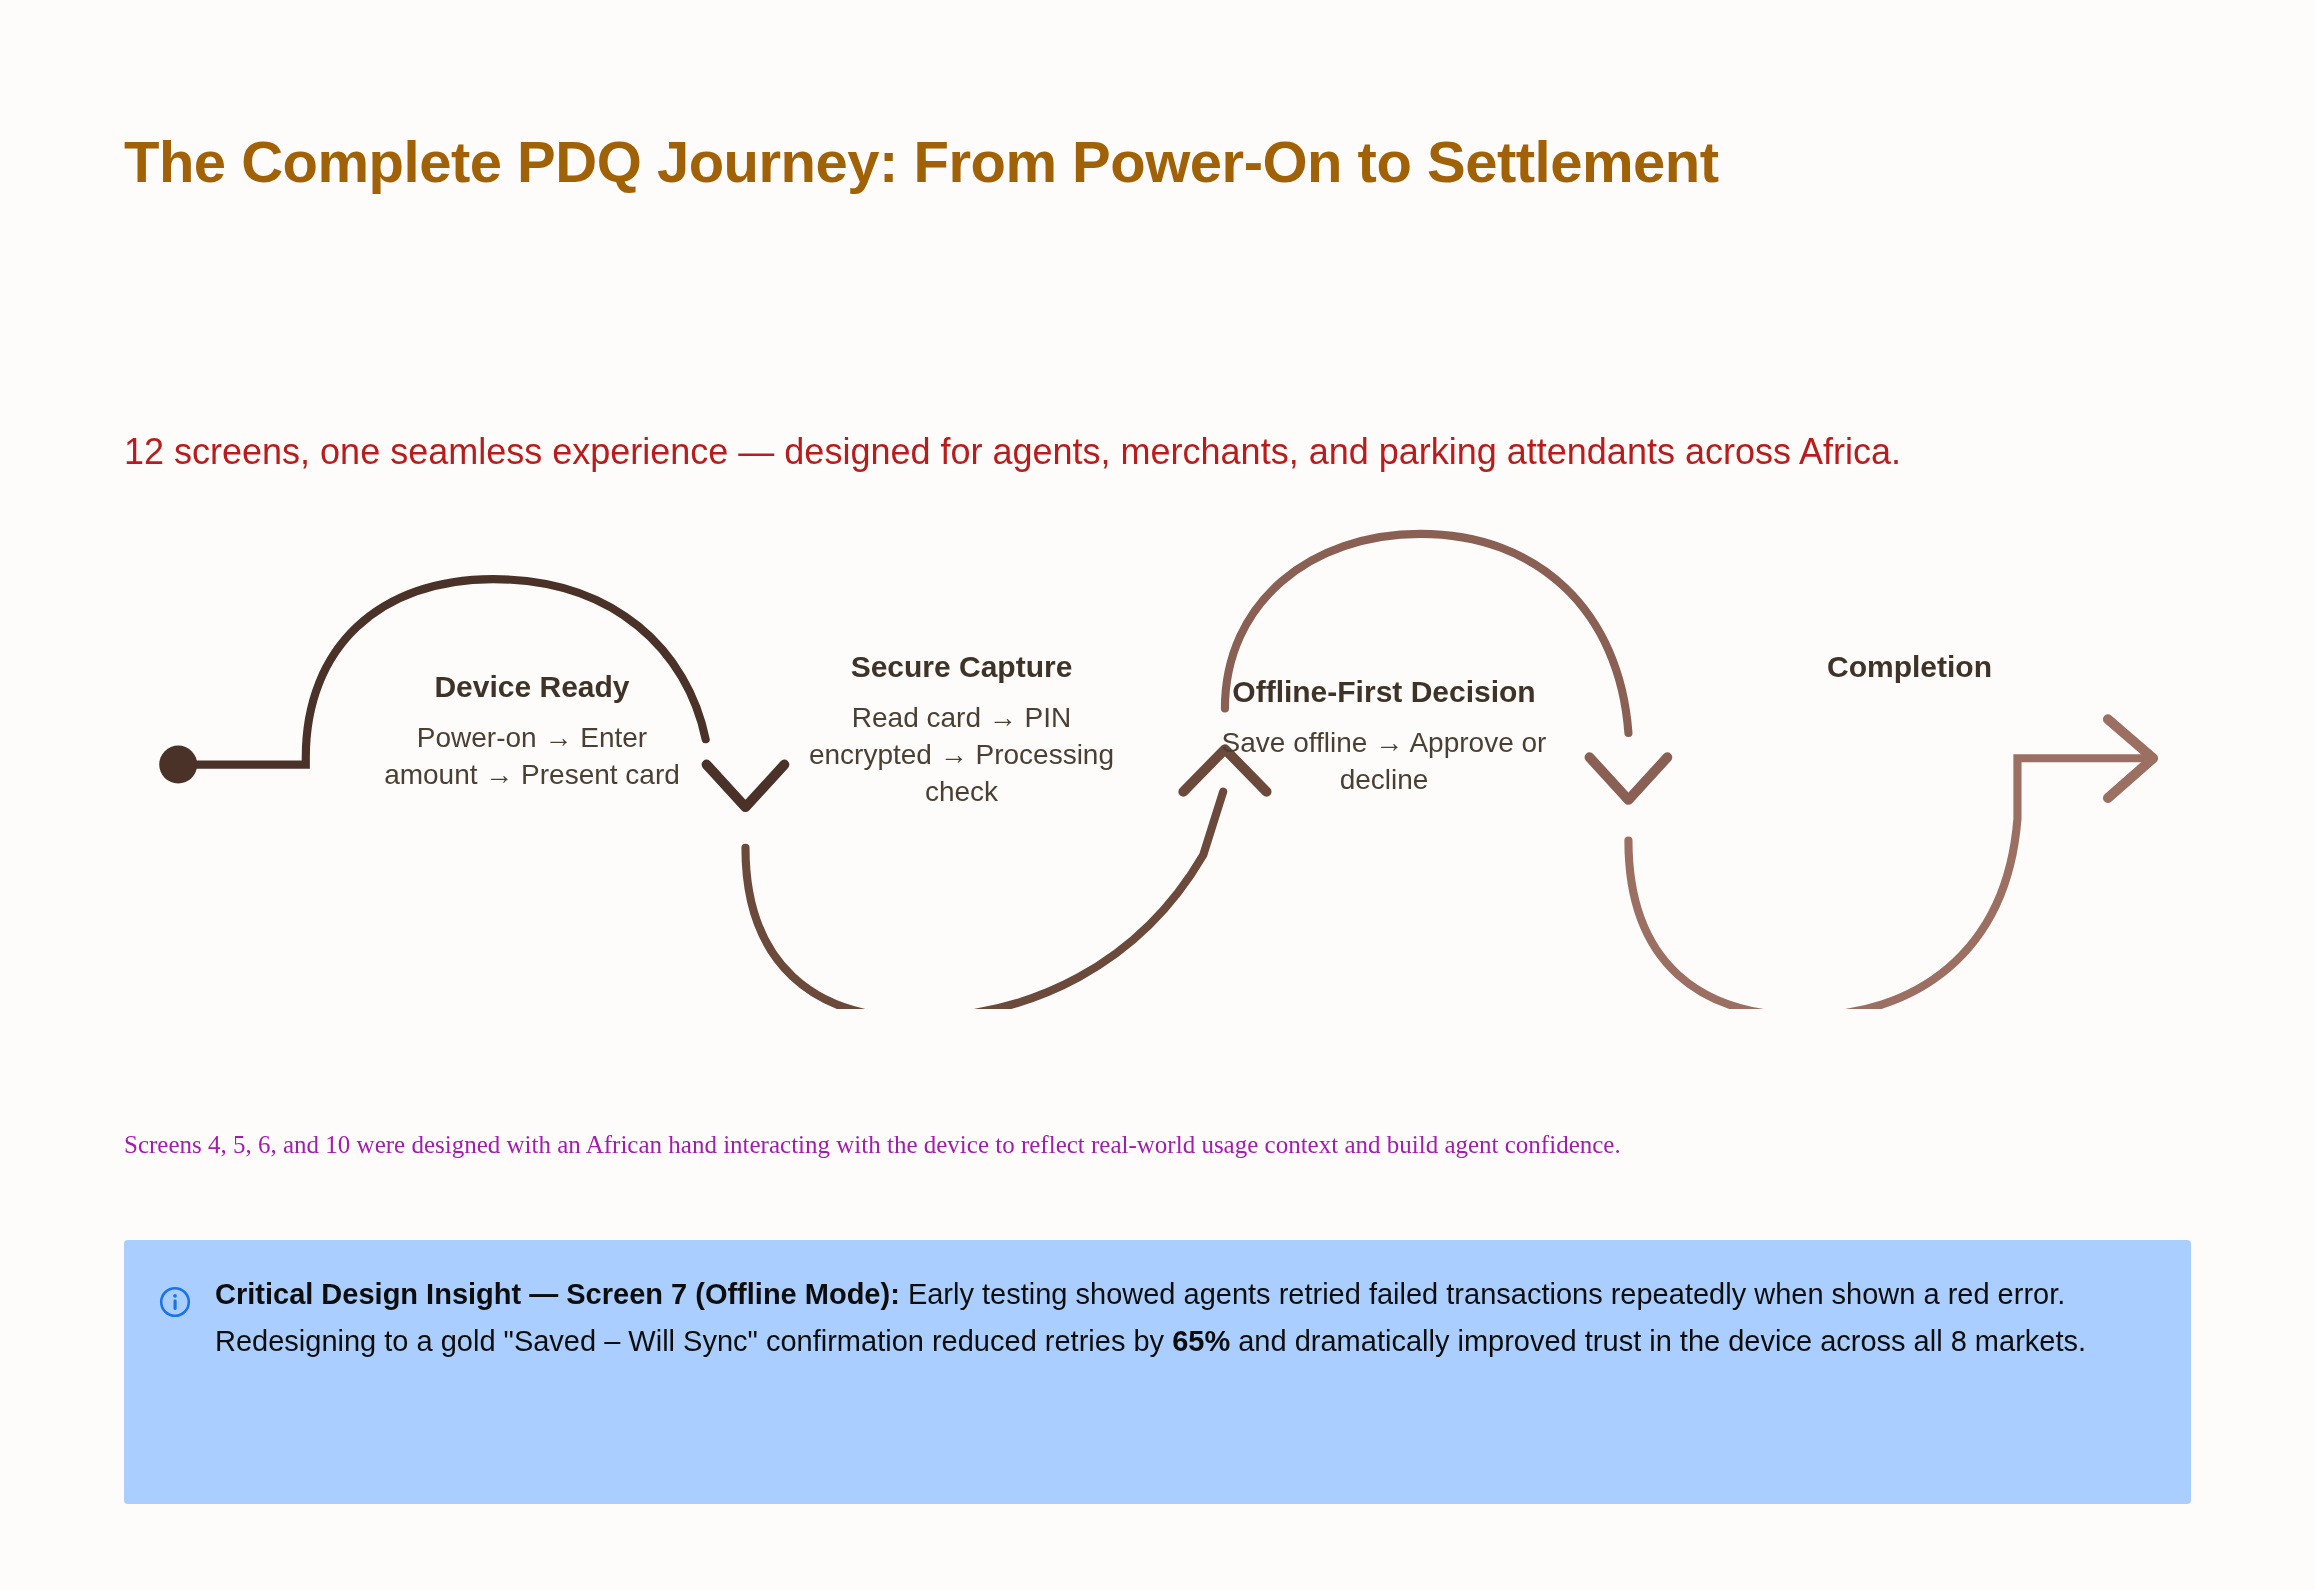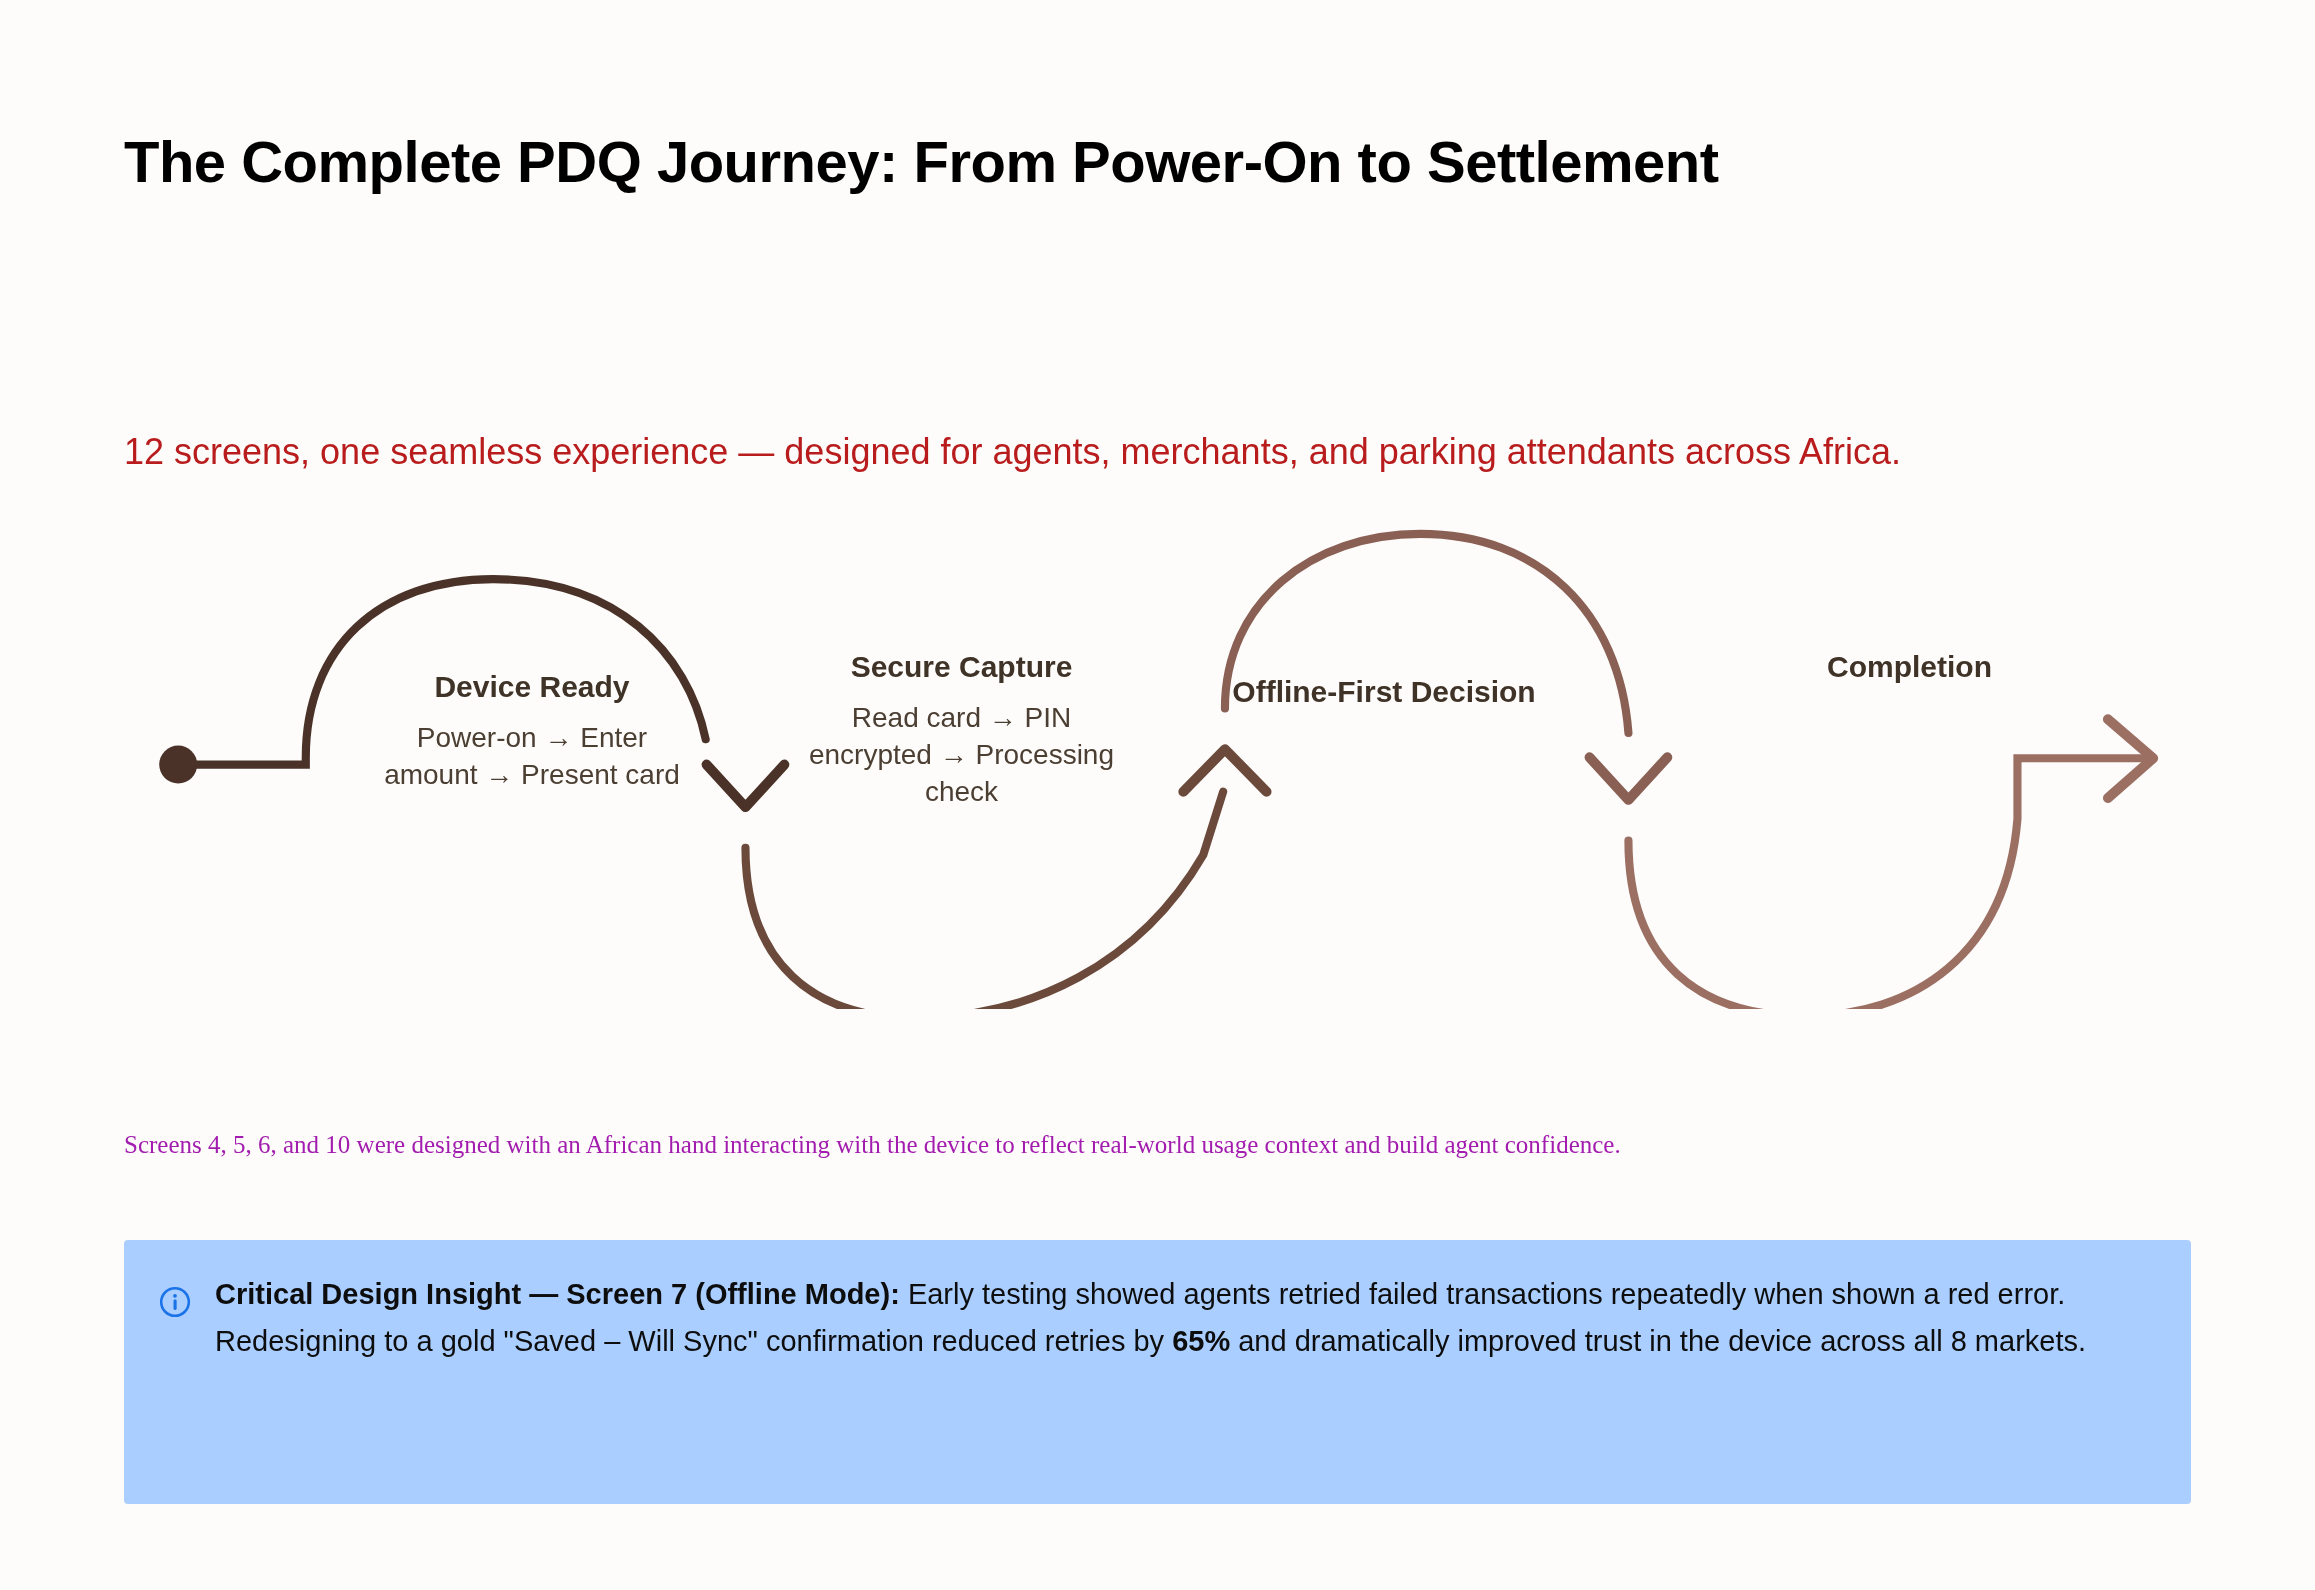--- a/index.html
+++ b/index.html
@@ -24,21 +24,21 @@
 
   
   .page-title {
     position: absolute;
     left: 124px;
     top: 86px;
     width: 1809px;
     font-size: 58px;
     line-height: 1.28;
     font-weight: bold;
-    color: #000000;
+    color: #a16207;
     letter-spacing: -0.5px;
   }
 
   
   .subtitle {
     position: absolute;
     left: 124px;
     top: 391px;
     width: 1990px;
     font-size: 36px;
@@ -161,20 +161,21 @@
       <div class="node-desc">Power-on → Enter amount → Present card</div>
     </div>
 
     <div class="node-label" id="label-1">
       <div class="node-title">Secure Capture</div>
       <div class="node-desc">Read card → PIN encrypted → Processing check</div>
     </div>
 
     <div class="node-label" id="label-2">
       <div class="node-title">Offline-First Decision</div>
+      <div class="node-desc">Save offline → Approve or decline</div>
     </div>
 
     <div class="node-label" id="label-3">
       <div class="node-title">Completion</div>
     </div>
   </div>
 
   <p class="body-text">Screens 4, 5, 6, and 10 were designed with an African hand interacting with the device to reflect real-world usage context and build agent confidence.</p>
 
   <div class="callout">

